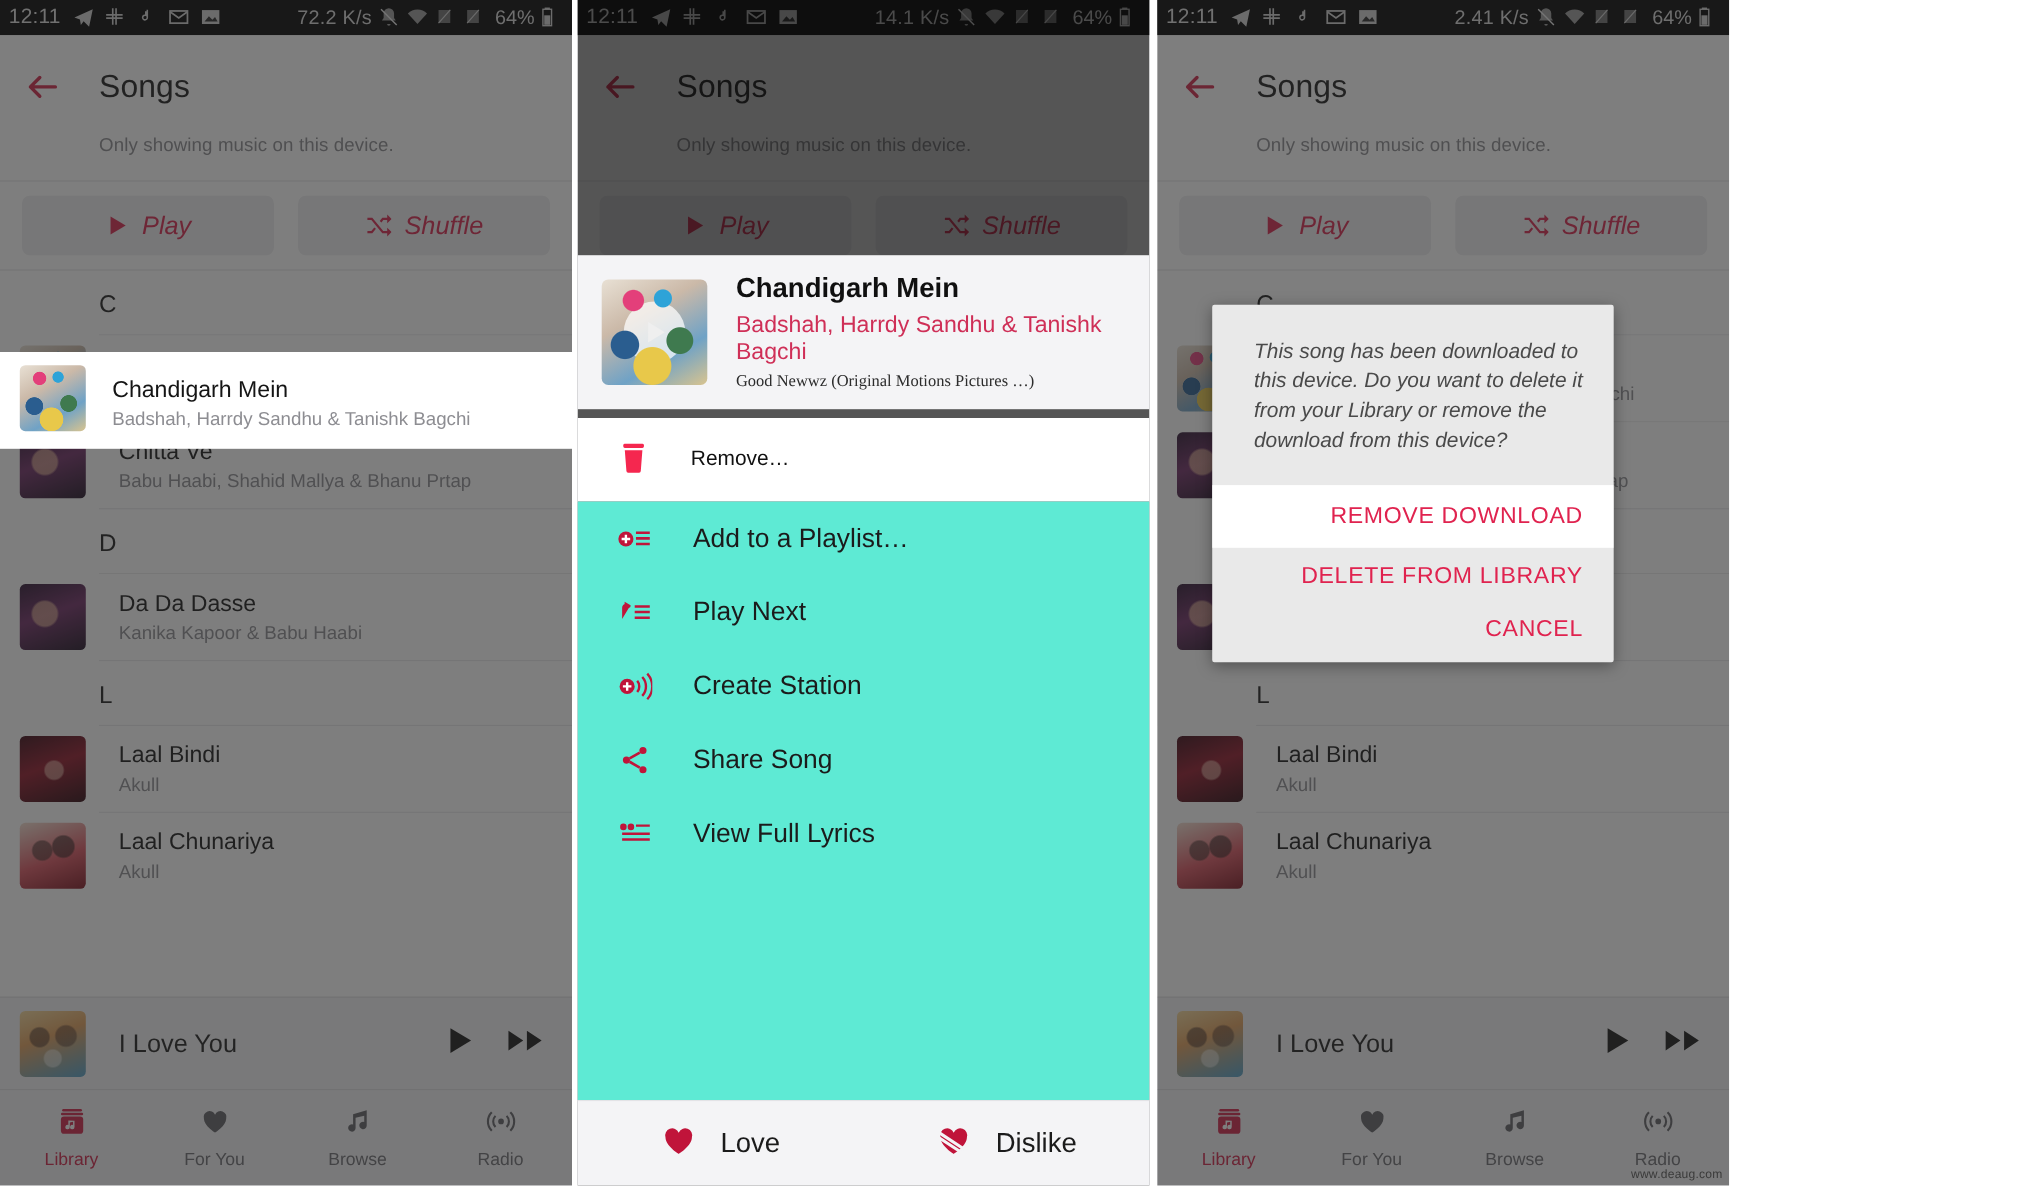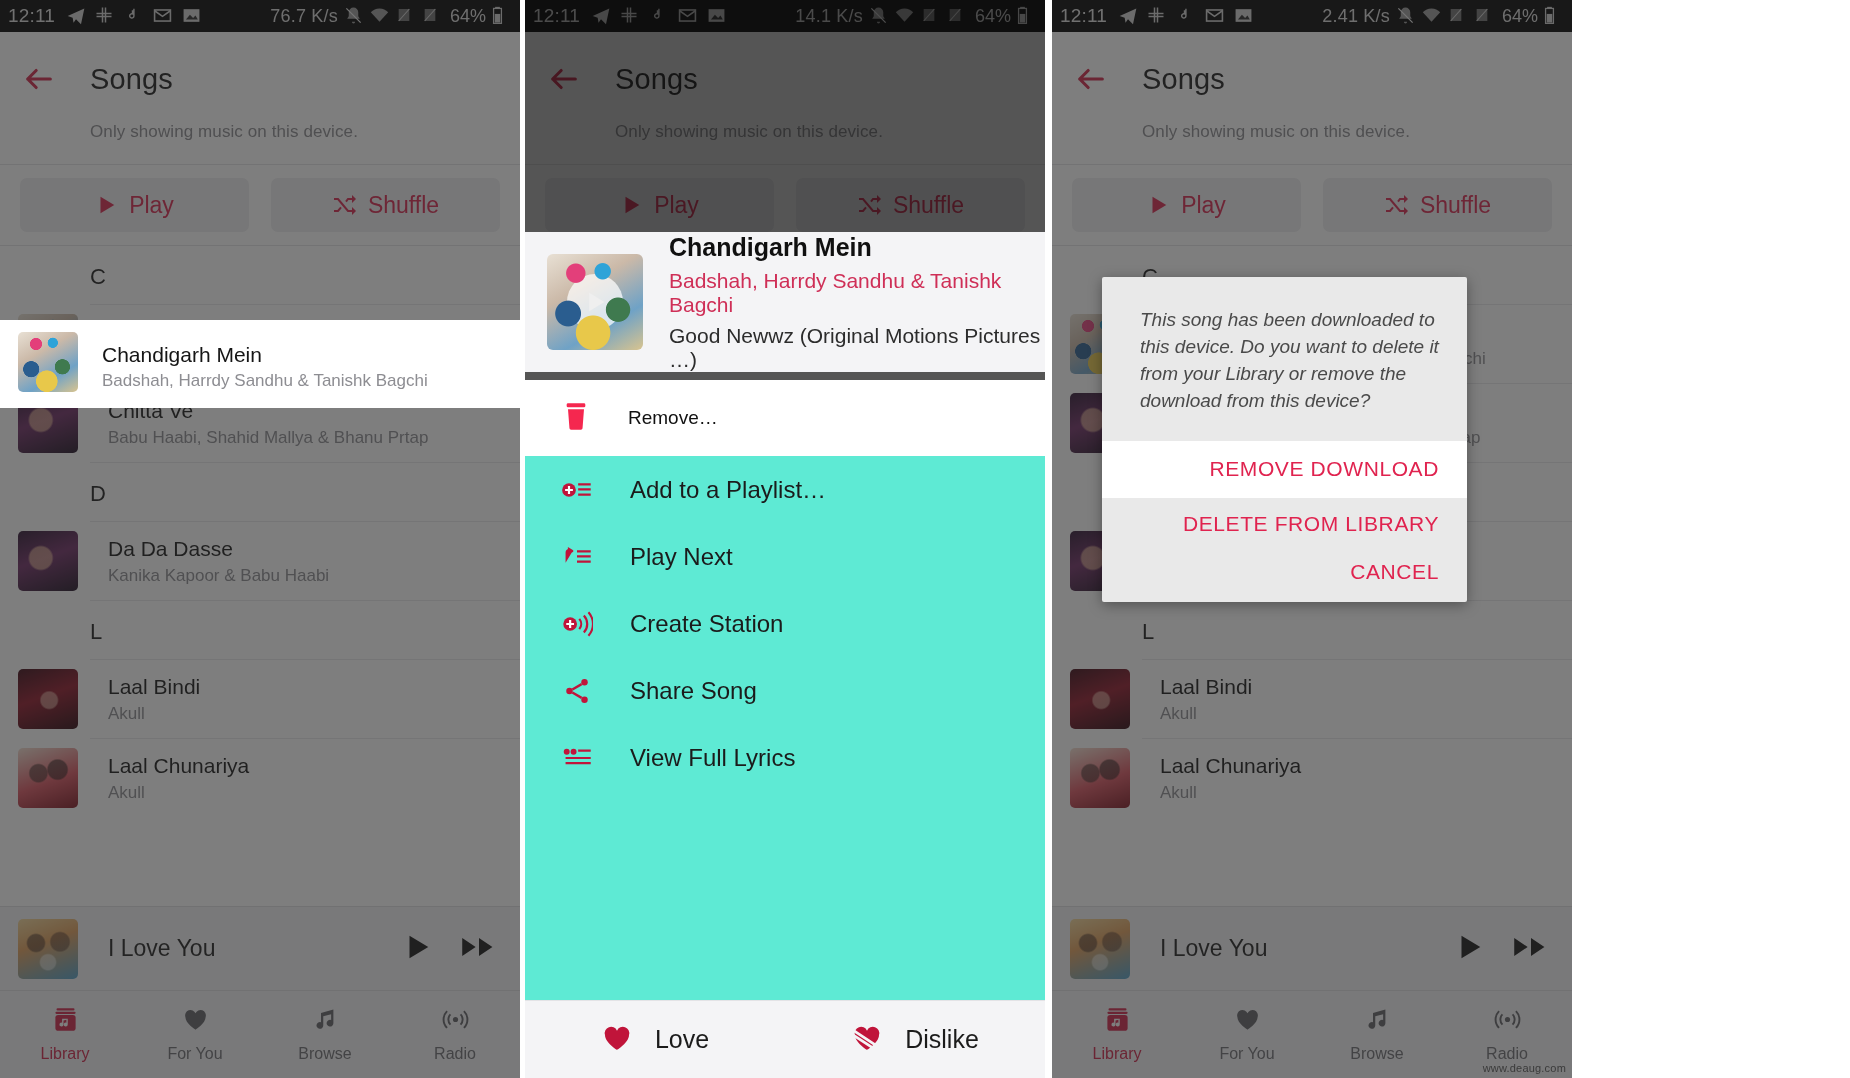--- a/index.html
+++ b/index.html
@@ -62,21 +62,21 @@
     font-size: 29px; color: #1b1b1b; margin-left: 34px;
     font-weight: 400; letter-spacing: .1px;
   }
   .subtitle {
     font-size: 17px; color: #8b8b8f; padding: 18px 0 0 90px;
     letter-spacing: .1px;
   }
   .pp-divider { height: 1px; background: #e4e4e6; margin-top: 22px; }
 
   
-  .actions { display: flex; padding: 13px 20px 13px 20px; gap: 22px; }
+  .actions { display: flex; padding: 13px 20px 13px 20px; gap: 22px; font-style: italic; }
   .act-btn {
     flex: 1; height: 54px; border-radius: 7px; background: #ededef;
     display: flex; align-items: center; justify-content: center; gap: 12px;
     color: #d7244c; font-size: 23px;
   }
   .act-btn svg { display:block; }
   .act-divider { height: 1px; background: #e4e4e6; }
 
   
   .sec-head {
@@ -169,21 +169,21 @@
   }
   .ctx-art { width:96px; height:96px; border-radius:6px; position:relative; overflow:hidden; flex:0 0 auto;}
   .ctx-art .playbadge {
     position:absolute; left:50%; top:50%; transform:translate(-50%,-50%);
     width:56px; height:56px; border-radius:50%; background:rgba(255,255,255,.72);
     display:flex; align-items:center; justify-content:center;
   }
   .ctx-h-meta { margin-left:26px; }
   .ctx-h-title { font-size:25px; font-weight:bold; color:#101010; }
   .ctx-h-artist { font-size:21px; color:#cf2f57; margin-top:7px; }
-  .ctx-h-album { font-size:21px; color:#2c2c2c; margin-top:7px; }
+  .ctx-h-album { font-size:15px; color:#2c2c2c; margin-top:7px;font-family:Liberation Serif, serif; }
 
   .ctx-remove {
     position:absolute; top:348px; left:0; right:0; height:76px;
     background:#ffffff; display:flex; align-items:center; padding-left:35px;
   }
   .ctx-remove .lbl { font-size:19px; color:#111; margin-left:36px; }
 
   .ctx-list {
     position:absolute; top:424px; left:0; right:0; bottom:78px;
     background:#5eead4;
@@ -257,21 +257,21 @@
           </span>
         <span class="sb-ico">
             <svg viewBox="0 0 24 24" width="19" height="19">
               <rect x="2" y="4" width="20" height="16" fill="#cfcfcf"></rect>
               <path d="M5 17l5-6 4 4 3-3 3 5z" fill="#2a2a2a"></path>
             </svg>
           </span>
       </span>
       <span class="sb-spacer"></span>
       <span class="sb-right">
-        <span class="sb-speed">76.7 K/s</span>
+        <span class="sb-speed">72.2 K/s</span>
         <span class="sb-ico">
             <svg viewBox="0 0 24 24" width="19" height="19">
               <path fill="#9a9a9a" d="M12 2a6 6 0 0 0-6 6v5l-2 3h16l-2-3V8a6 6 0 0 0-6-6zM10 20a2 2 0 0 0 4 0z"></path>
               <path stroke="#e6e6e6" stroke-width="1.6" d="M3 3l18 18"></path>
             </svg>
           </span>
         <span class="sb-ico">
             <svg viewBox="0 0 24 24" width="19" height="19">
               <path fill="#9a9a9a" d="M12 20L1 8a15 15 0 0 1 22 0z"></path>
             </svg>

